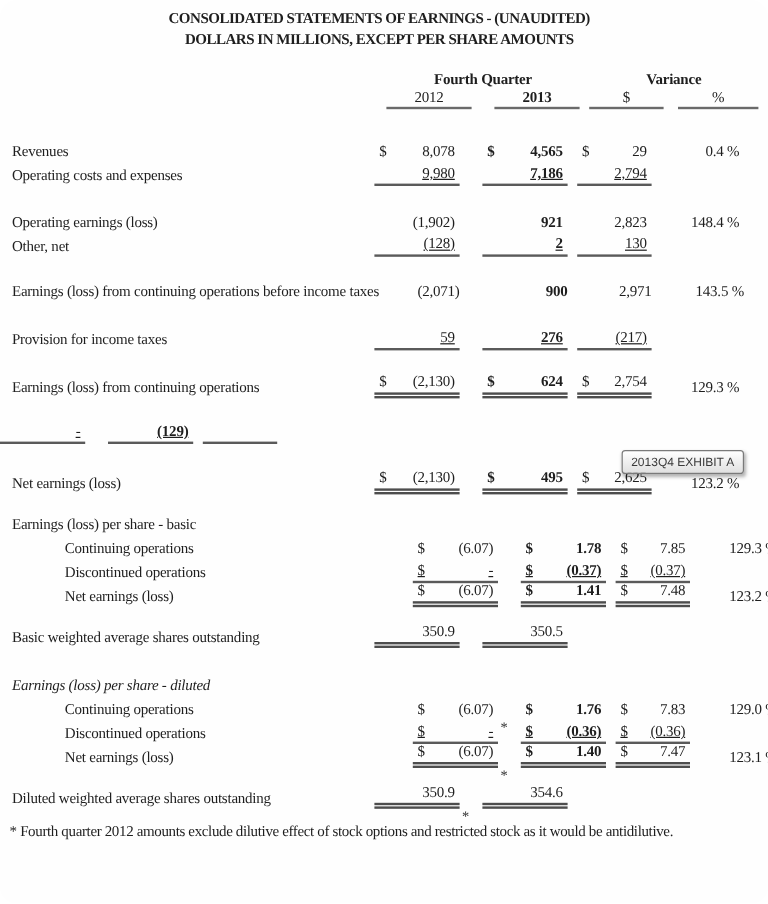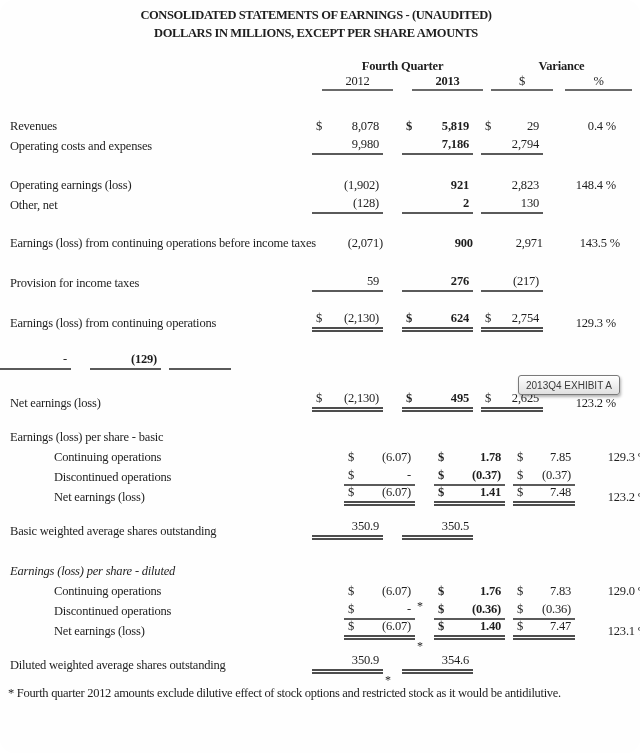--- a/index.html
+++ b/index.html
@@ -45,21 +45,21 @@
   .c12,.c13{flex:0 0 71px;display:flex;}
   .cvar{flex:0 0 62px;display:flex;}
   .g1{flex:0 0 19px;position:relative;}
   .g2{flex:0 0 8px;}
   .g3{flex:0 0 12px;}
   .cpct{flex:0 0 67px;display:flex;}
   .cur{padding-left:4px;}
   .val{margin-left:auto;padding-right:4px;white-space:nowrap;}
   .cpct .val{padding-right:6px;}
   .b{font-weight:bold;}
-  .u-s{border-bottom:2px solid #5a5a5a;}
+  .u-s{border-bottom:2px solid #5a5a5a;text-decoration:underline;}
   .u-d{border-bottom:5px double #4d4d4d;}
   .star{position:absolute;left:2px;top:-1px;font-size:12px;}
   
   .footnote{margin-top:12px;padding-left:8px;white-space:nowrap;letter-spacing:-0.3px;}
   
   .tooltip{
     position:absolute;left:518px;top:375px;height:17px;
     display:flex;align-items:center;
     padding:1px 7px 0 7px;
     border:1px solid #7a7a7a;border-radius:3px;
@@ -95,21 +95,21 @@
     <div class="cell label">Revenues</div>
     <div class="cell c12">
           <span class="cur">$</span>
           <span class="val">8,078</span>
         </div>
     <div class="g1">
           <span class="star"></span>
         </div>
     <div class="cell c13 b">
           <span class="cur">$</span>
-          <span class="val">5,819</span>
+          <span class="val">4,565</span>
         </div>
     <div class="g2"></div>
     <div class="cell cvar">
           <span class="cur">$</span>
           <span class="val">29</span>
         </div>
     <div class="g3"></div>
     <div class="cell cpct">
           <span class="val">0.4 %</span>
         </div>

